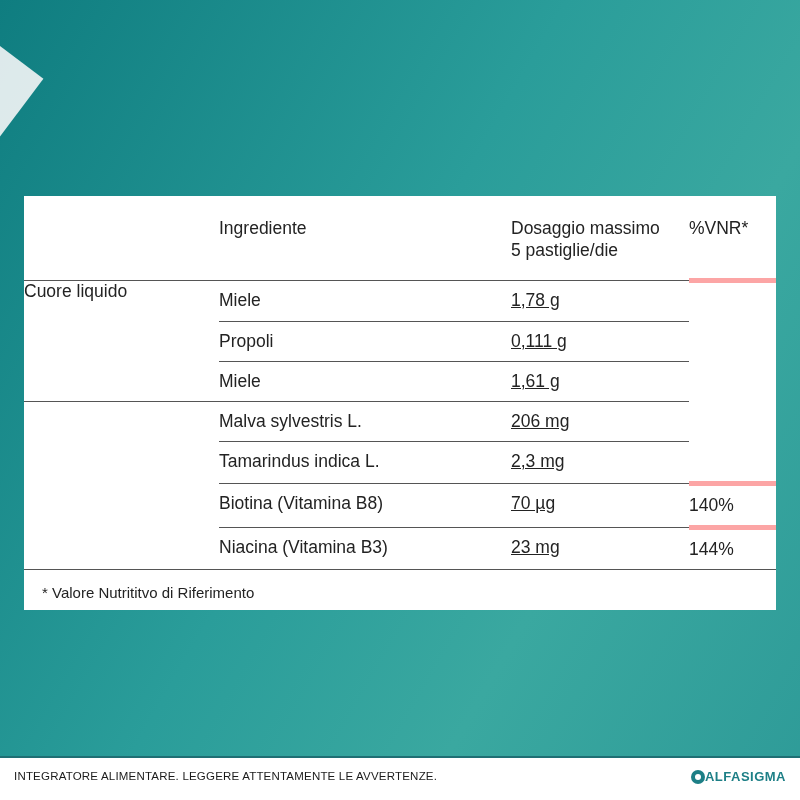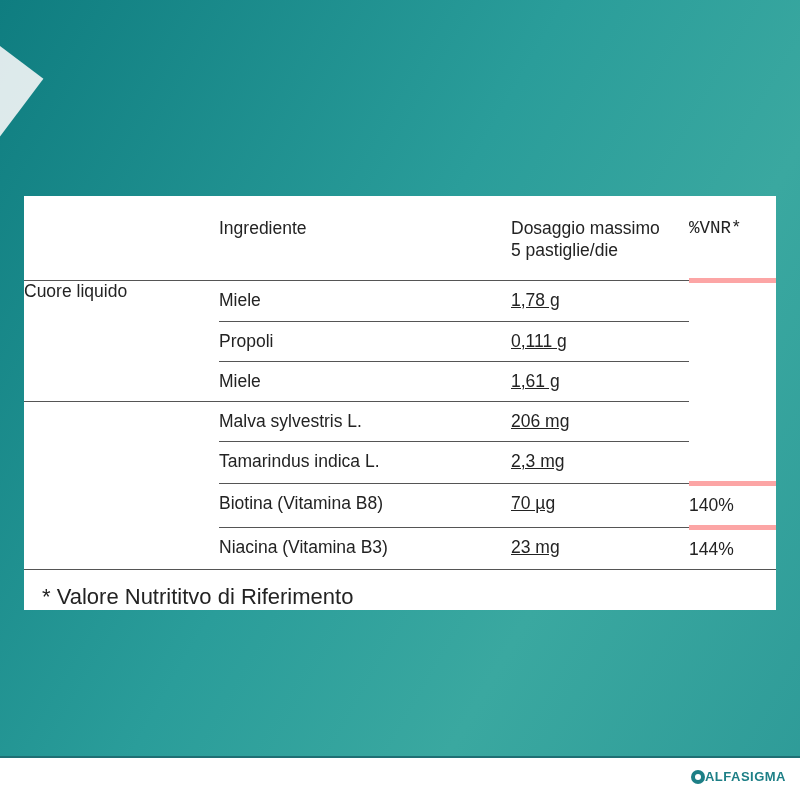--- a/index.html
+++ b/index.html
@@ -59,21 +59,21 @@
     text-align: left;
   }
   .hdr-row td {
     padding-top: 22px;
     padding-bottom: 18px;
     font-size: 17.5px;
     color: #232323;
     line-height: 1.25;
   }
   .hdr-ing { padding-left: 6px; }
-  .hdr-vnr { text-align: right; padding-right: 14px; white-space: nowrap; font-family: Liberation Mono, monospace; }
+  .hdr-vnr { text-align: right; padding-right: 14px; white-space: nowrap; }
   .hdr-dose .sub { display: block; }
 
   .body-row td {
     height: 39px;
     font-size: 17.5px;
     color: #232323;
   }
   .cell-ing {
     padding-left: 6px;
     border-top: 1px solid #555;
@@ -97,21 +97,21 @@
     padding-left: 18px;
     color: #232323;
     font-size: 17.5px;
   }
   .cell-group.topline { border-top: 1px solid #555; margin-left: 32px; }
   .cell-group.botline { border-bottom: 1px solid #555; }
 
   .footnote-row td {
     border-top: 1px solid #555;
     padding: 14px 0 0 18px;
-    font-size: 22px;
+    font-size: 15px;
     color: #232323;
   }
   .footer {
     position: absolute;
     left: 0;
     bottom: 0;
     width: 800px;
     height: 42px;
     background: #ffffff;
     border-top: 2px solid #1f6f74;
@@ -229,19 +229,20 @@
       </tr>
 
       <tr class="footnote-row">
         <td colspan="4">* Valore Nutrititvo di Riferimento</td>
       </tr>
     </tbody>
       </table>
   </div>
 
   <div class="footer">
+    <div class="footer-text">INTEGRATORE ALIMENTARE. LEGGERE ATTENTAMENTE LE AVVERTENZE.</div>
     <div class="brand">
       <div class="brand-mark"></div>
       <div class="brand-name">ALFASIGMA</div>
     </div>
   </div>
 
 </div>
 
 </body></html>

